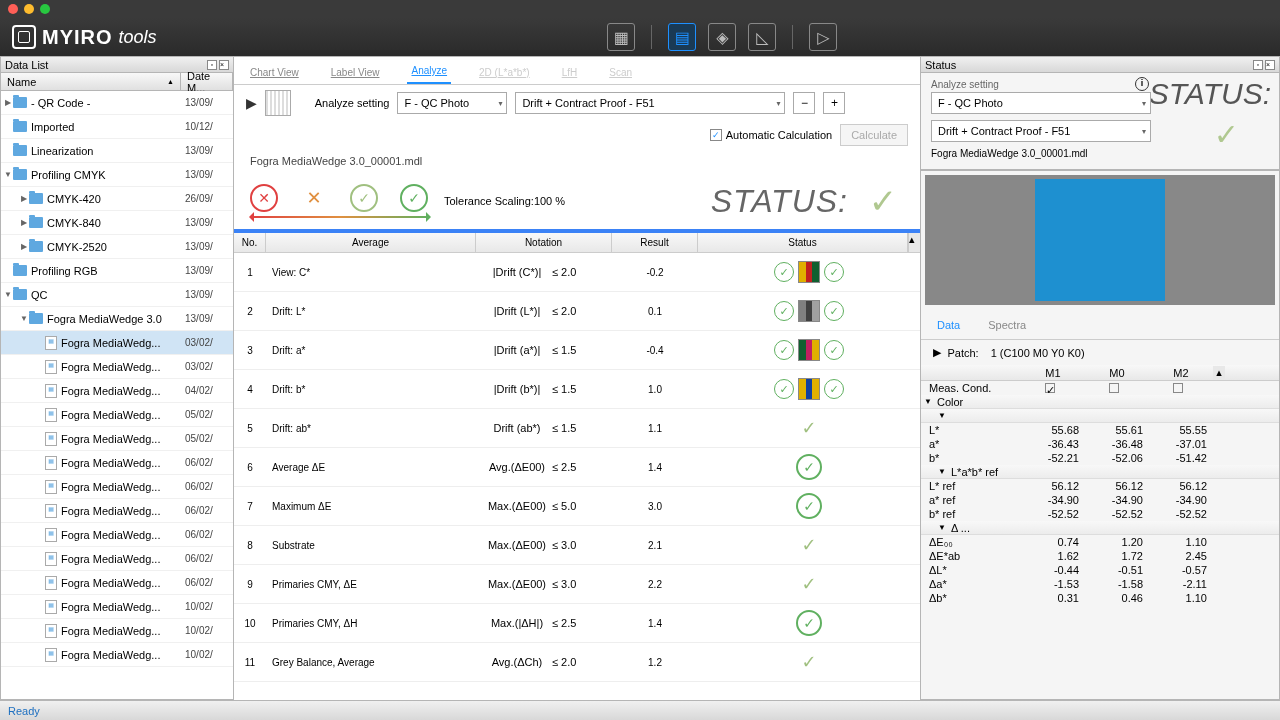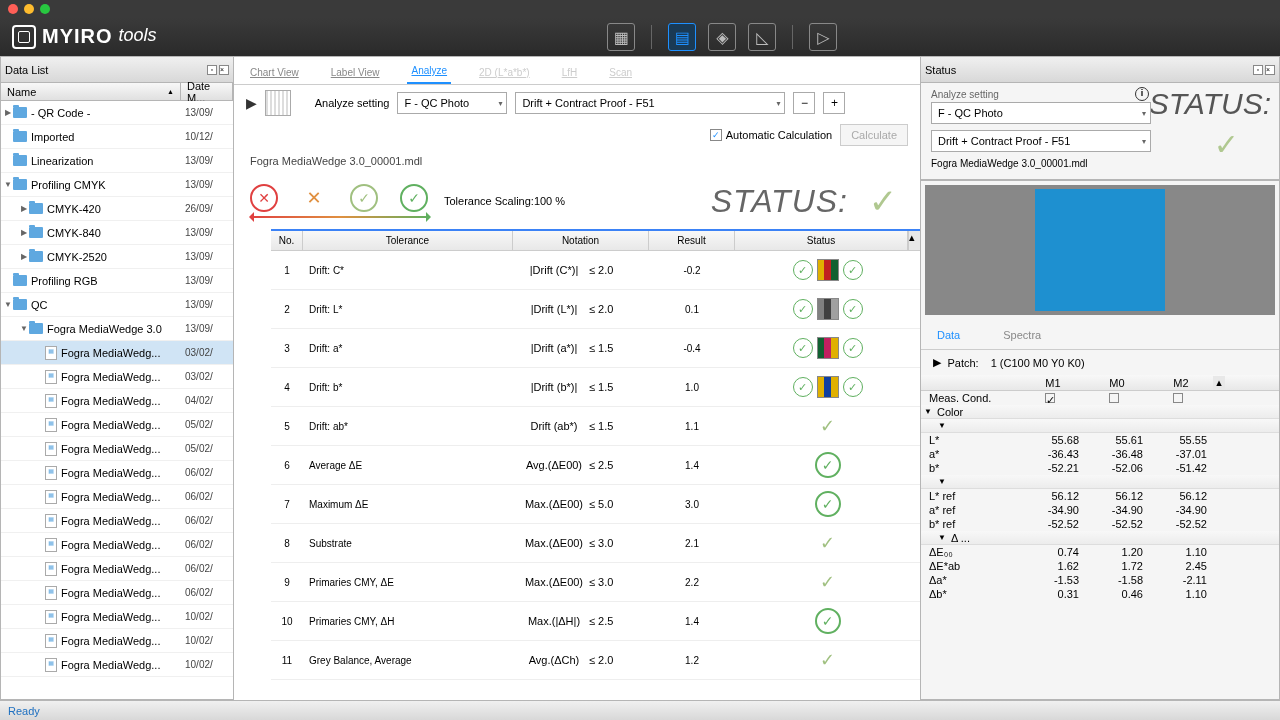--- a/index.html
+++ b/index.html
@@ -7,34 +7,34 @@
 
 .titlebar { height: 18px; background: #3a3a3a; display: flex; align-items: center; padding: 0 8px; color: #ccc; font-size: 10px; }
 .traffic { display: flex; gap: 6px; }
 .dot { width: 10px; height: 10px; border-radius: 50%; }
 .dot.red { background: #ff5f57; }
 .dot.yellow { background: #febc2e; }
 .dot.green { background: #28c840; }
 .title-center { flex: 1; text-align: center; }
 
 .header { height: 38px; background: linear-gradient(#3a3a3a,#2a2a2a); display: flex; align-items: center; padding: 0 12px; gap: 20px; }
-.logo { display: flex; gap: 6px; }
+.logo { display: flex; align-items: center; gap: 6px; }
 .logo-mark { width: 24px; height: 24px; border: 2px solid #fff; border-radius: 4px; position: relative; }
 .logo-mark::after { content:''; position:absolute; left:4px; top:4px; right:4px; bottom:4px; border:1px solid #fff; border-radius:2px;}
 .logo-text { color: #fff; font-size: 20px; font-weight: 700; letter-spacing: 1px; }
 .logo-sub { color: #fff; font-size: 18px; font-style: italic; font-weight: 300; }
 .toolbar-icons { display: flex; gap: 12px; margin: 0 auto; align-items: center;}
 .tb-sep { width:1px; height:24px; background:#666; margin:0 4px;}
 .tb-icon { width: 28px; height: 28px; border: 1px solid #888; border-radius: 3px; display:flex; align-items:center; justify-content:center; color:#bbb; font-size:16px;}
 .tb-icon.active { border-color:#1e90ff; color:#1e90ff; background:#1a3a55;}
 
 .main { display: flex; height: 644px; }
 
 .panel { border: 1px solid #b5b5b5; background: #f5f5f5; display:flex; flex-direction:column; }
-.panel-head { height: 26px; background: linear-gradient(#f0f0f0,#d8d8d8); border-bottom:1px solid #b5b5b5; padding: 0 4px; font-size:10px; display:flex; align-items:center; justify-content:space-between;}
+.panel-head { height: 16px; background: linear-gradient(#f0f0f0,#d8d8d8); border-bottom:1px solid #b5b5b5; padding: 0 4px; font-size:10px; display:flex; align-items:center; justify-content:space-between;}
 .panel-head span:last-child { display:flex; gap:2px;}
 .wb { width:10px; height:10px; border:1px solid #888; background:#fff; font-size:7px; text-align:center; line-height:8px;}
 
 .left { width: 234px; }
 .th-row { height: 18px; background: linear-gradient(#f8f8f8,#e0e0e0); border-bottom:1px solid #b5b5b5; display:flex;}
 .th-cell { padding:2px 6px; border-right:1px solid #b5b5b5; font-size:10px; display:flex; align-items:center; justify-content:space-between;}
 .tree { flex:1; overflow:hidden; background:#fff;}
 .tree-item { height:24px; display:flex; align-items:center; padding:0 2px; border-bottom:1px solid #f0f0f0;}
 .tree-item.sel { background:#d0e4f5;}
 .expander { width:10px; text-align:center; font-size:8px; color:#666;}
@@ -69,21 +69,21 @@
 .circ.warn { border:none; color:#e09040; font-size:18px;}
 .circ.pass1 { border-color:#a0c080; color:#a0c080;}
 .circ.pass2 { border-color:#60b060; color:#60b060;}
 .arrow-line { position:relative; width:180px; height:2px; background:linear-gradient(90deg,#e04040,#e09040,#60b060); }
 .arrow-line::before{content:'';position:absolute;left:-6px;top:-4px;border:5px solid transparent;border-right-color:#e04040;}
 .arrow-line::after{content:'';position:absolute;right:-6px;top:-4px;border:5px solid transparent;border-left-color:#60b060;}
 .tol-txt { font-size:11px;}
 .status-big { margin-left:auto; font-size:32px; font-style:italic; color:#666; letter-spacing:1px;}
 .big-check { width:42px; height:42px; color:#b0c890; font-size:34px; display:flex; align-items:center; justify-content:center;}
 
-.grid-tbl { flex:1; border-top:2px solid #3b82f6; overflow:hidden;margin-left:37px;}
+.grid-tbl { flex:1; border-top:4px solid #3b82f6; overflow:hidden;}
 .gh-row { height:20px; background:linear-gradient(#f8f8f8,#e8e8e8); border-bottom:1px solid #ccc; display:flex;}
 .gh-cell { border-right:1px solid #ccc; padding:2px 6px; text-align:center; font-size:10px; display:flex; align-items:center; justify-content:center;}
 .gc-no{width:32px;} .gc-crit{width:210px; justify-content:flex-start;} .gc-not{width:136px; justify-content:flex-start;} .gc-res{width:86px;} .gc-stat{flex:1;}
 .gr-row { height:39px; border-bottom:1px solid #eee; display:flex; align-items:center; font-size:11px;}
 .gr-row .gh-cell { border:none;}
 .status-icons { display:flex; gap:4px; align-items:center; justify-content:center; width:100%;}
 .sm-circ { width:20px; height:20px; border-radius:50%; border:1.5px solid #60b060; color:#60b060; font-size:11px; display:flex; align-items:center; justify-content:center;}
 .sm-circ.big { width:26px; height:26px; border-width:2px; font-size:14px;}
 .color-bars { display:flex; width:22px; height:22px; border:1px solid #888;}
 .cb { flex:1;}
@@ -96,21 +96,21 @@
 .info-ic { position:absolute; right:130px; top:4px; width:14px; height:14px; border:1.5px solid #333; border-radius:50%; font-size:9px; text-align:center; font-weight:bold;}
 .lbl { font-size:10px; color:#666; margin-bottom:2px;}
 .sel-box.w { width:220px; margin-bottom:6px;}
 .btn-row { display:flex; gap:6px; margin-top:6px;}
 .blue-btn { flex:1; background:#1e90e0; color:#fff; text-align:center; padding:4px 0; font-size:11px;}
 
 .patch-panel { flex-shrink:0;}
 .swatch-area { height:130px; background:#888; margin:4px; display:flex; align-items:center; justify-content:center;}
 .swatch { width:130px; height:122px; background:#1e90d0;}
 
-.data-tabs { display:flex; padding:0 12px; border-bottom:1px solid #ccc; gap:35px; margin-top:4px;}
+.data-tabs { display:flex; padding:0 12px; border-bottom:1px solid #ccc; gap:20px; margin-top:4px;}
 .data-tab { padding:6px 4px; font-size:11px; color:#888;}
 .data-tab.active { color:#1e90ff; border-bottom:2px solid transparent;}
 
 .patch-row { padding:6px 12px; display:flex; align-items:center; gap:6px; font-size:11px;}
 
 .data-tbl { flex:1; overflow:hidden; font-size:10px;}
 .dh { display:flex; background:linear-gradient(#f8f8f8,#e8e8e8); border-bottom:1px solid #ccc; height:16px; align-items:center;}
 .dh div { text-align:center;}
 .dc-n{width:100px; padding-left:8px; text-align:left !important;} .dc-v{width:64px;}
 .dr { display:flex; height:14px; align-items:center;}
@@ -381,30 +381,30 @@
         </div>
         <div class="arrow-line" style="margin-top:4px;"></div>
       </div>
       <span class="tol-txt">Tolerance Scaling:100 %</span>
       <span class="status-big">STATUS:</span>
       <div class="big-check">✓</div>
     </div>
     <div class="grid-tbl">
       <div class="gh-row">
         <div class="gh-cell gc-no">No.</div>
-        <div class="gh-cell gc-crit" style="justify-content:center;">Tolerance</div>
+        <div class="gh-cell gc-crit" style="justify-content:center;">Average</div>
         <div class="gh-cell gc-not" style="justify-content:center;">Notation</div>
         <div class="gh-cell gc-res">Result</div>
         <div class="gh-cell gc-stat">Status</div>
         <div style="width:12px; background:#e8e8e8; border-left:1px solid #ccc;">▴</div>
       </div>
       <div id="grid-body">
           <div class="gr-row">
             <div class="gh-cell gc-no">1</div>
-            <div class="gh-cell gc-crit">Drift: C*</div>
+            <div class="gh-cell gc-crit">View: C*</div>
             <div class="gh-cell gc-not">
               <span style="width:70px;display:inline-block;">|Drift (C*)|</span>
               <span>≤ 2.0</span>
             </div>
             <div class="gh-cell gc-res">-0.2</div>
             <div class="gh-cell gc-stat">
               <div class="status-icons">
                 <div class="sm-circ">✓</div>
                 <div class="color-bars">
                   <div class="cb" style="background:#e0b000"></div>
@@ -653,20 +653,21 @@
             <div class="dc-v">-37.01</div>
           </div>
           <div class="dr">
             <div class="dc-n">b*</div>
             <div class="dc-v">-52.21</div>
             <div class="dc-v">-52.06</div>
             <div class="dc-v">-51.42</div>
           </div>
           <div class="dr grprow">
             <span class="exp" style="margin-left:14px;">▼</span>
+            <div style="flex:1;padding-left:2px;">L*a*b* ref</div>
           </div>
           <div class="dr">
             <div class="dc-n">L* ref</div>
             <div class="dc-v">56.12</div>
             <div class="dc-v">56.12</div>
             <div class="dc-v">56.12</div>
           </div>
           <div class="dr">
             <div class="dc-n">a* ref</div>
             <div class="dc-v">-34.90</div>
@@ -689,20 +690,26 @@
             <div class="dc-v">1.20</div>
             <div class="dc-v">1.10</div>
           </div>
           <div class="dr">
             <div class="dc-n">ΔE*ab</div>
             <div class="dc-v">1.62</div>
             <div class="dc-v">1.72</div>
             <div class="dc-v">2.45</div>
           </div>
           <div class="dr">
+            <div class="dc-n">ΔL*</div>
+            <div class="dc-v">-0.44</div>
+            <div class="dc-v">-0.51</div>
+            <div class="dc-v">-0.57</div>
+          </div>
+          <div class="dr">
             <div class="dc-n">Δa*</div>
             <div class="dc-v">-1.53</div>
             <div class="dc-v">-1.58</div>
             <div class="dc-v">-2.11</div>
           </div>
           <div class="dr">
             <div class="dc-n">Δb*</div>
             <div class="dc-v">0.31</div>
             <div class="dc-v">0.46</div>
             <div class="dc-v">1.10</div>

